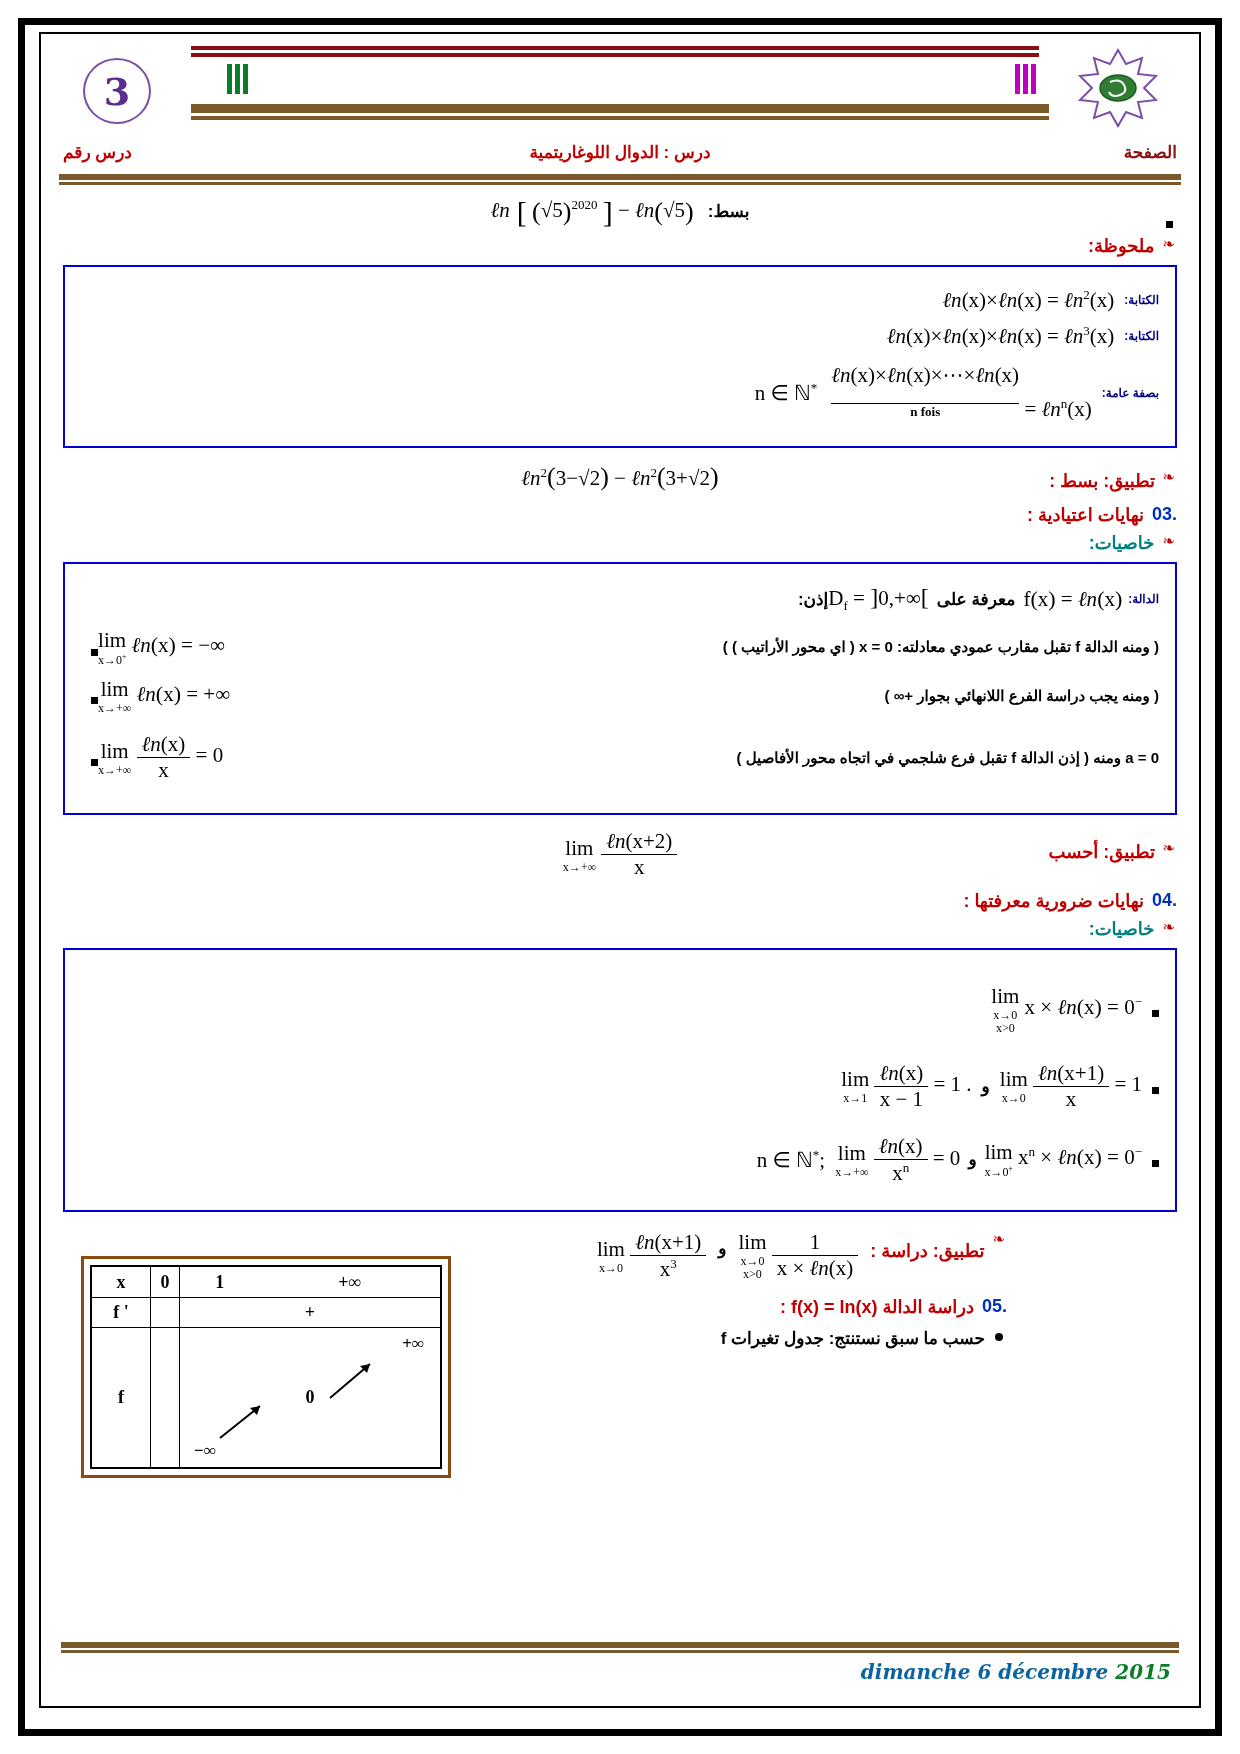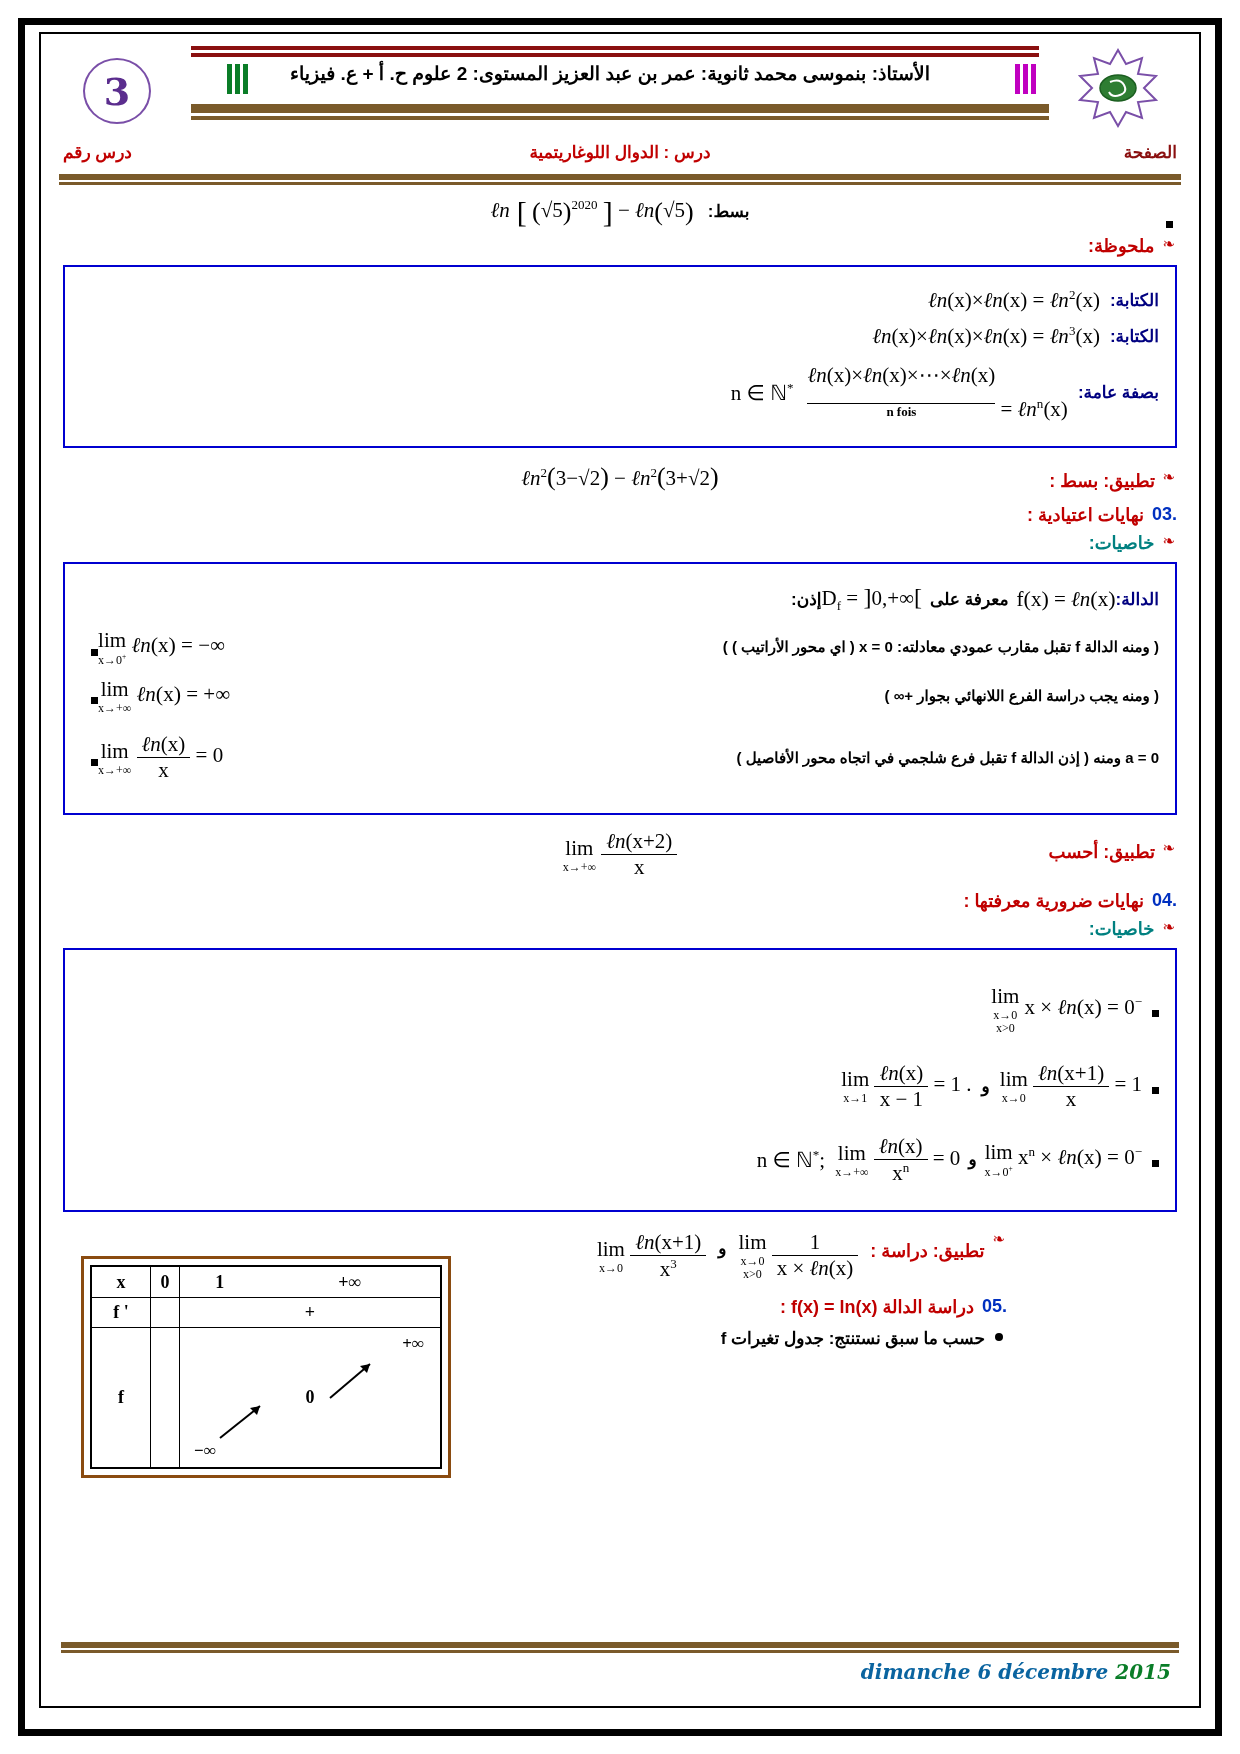--- a/index.html
+++ b/index.html
@@ -250,21 +250,21 @@
   .num-blue {
     color: #0030c0;
     font-family: "Liberation Sans", sans-serif;
     font-weight: bold;
     font-size: 18px;
   }
   .lbl-dark {
     color: #000080;
     font-family: "Liberation Sans", sans-serif;
     font-weight: bold;
-    font-size: 17px;
+    font-size: 12px;
   }
   .box-blue {
     border: 2px solid #0000d0;
     margin: 8px 0 14px 0;
     padding: 10px 16px 14px 16px;
     direction: rtl;
   }
   .line {
     display: flex;
     align-items: center;
@@ -408,21 +408,20 @@
         <div class="hdr-bar b2"></div>
       </div>
 
       <div class="hdr-ticks right">
         <span></span><span></span><span></span>
       </div>
       <div class="hdr-ticks left">
         <span></span><span></span><span></span>
       </div>
 
-      <div class="hdr-title">الأستاذ: بنموسى محمد ثانوية: عمر بن عبد العزيز المستوى: 2 علوم ح. أ + ع. فيزياء</div>
 
       <div class="hdr-bars2">
         <div class="hdr-bar-thick"></div>
         <div class="hdr-bar-thin"></div>
       </div>
 
       <div class="badge">3</div>
     </div>
 
     <div class="subhdr">
@@ -493,21 +492,21 @@
         <span class="num-blue" style="margin-left:8px;">.03</span>
         <span class="heading-red">نهايات اعتيادية :</span>
       </div>
       <div class="row topright">
         <span class="bullet-dia">❧</span>
         <span class="heading-teal">خاصيات:</span>
       </div>
 
       <div class="box-blue" style="padding-bottom:20px;">
         <div class="line" style="justify-content:flex-start;">
-          <span class="lbl-dark" style="text-align:center;">الدالة:</span>
+          <span class="lbl-dark" style="margin-left:6px;text-align:center;">الدالة:</span>
           <span class="math">f<span style="font-size:22px;">(</span>x<span style="font-size:22px;">)</span> = <span class="italic-l">ℓn</span><span style="font-size:22px;">(</span>x<span style="font-size:22px;">)</span></span>
           <span class="ar" style="margin:0 8px;">معرفة على</span>
           <span class="math">D<sub class="s">f</sub> = <span style="font-size:24px;">]</span>0,+∞<span style="font-size:24px;">[</span></span>
           <span class="ar" style="margin-right:0;">إذن:</span>
         </div>
 
         <div class="line" style="justify-content:space-between; margin-top:14px;">
           <span class="ar-note">( ومنه الدالة f تقبل مقارب عمودي معادلته: x = 0  ( اي محور الأراتيب ) )</span>
           <span style="display:flex; align-items:center;">
             <span class="math">

